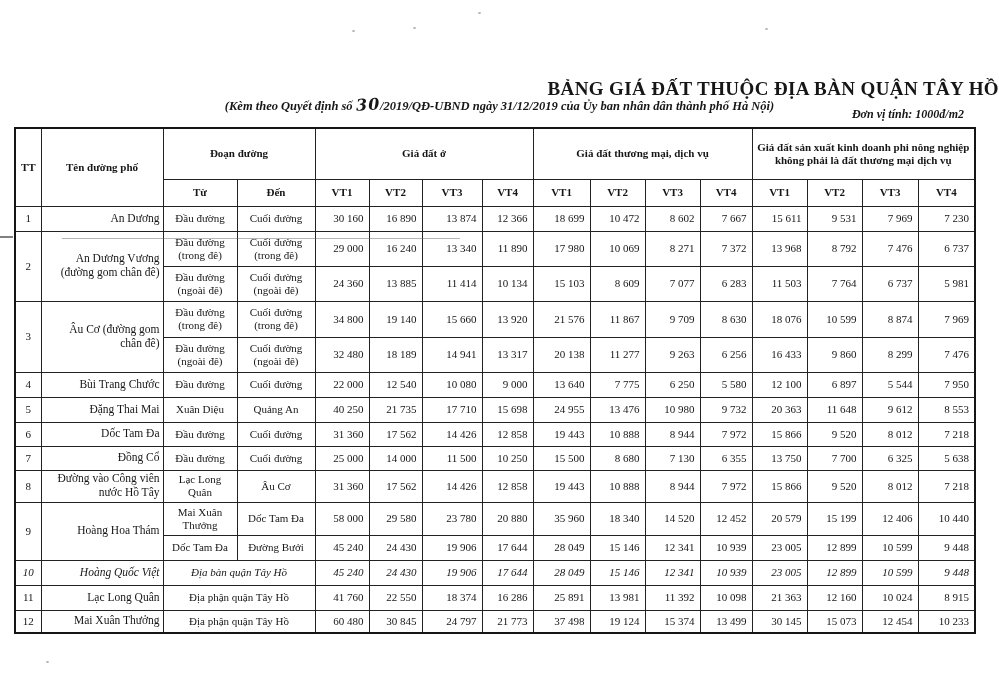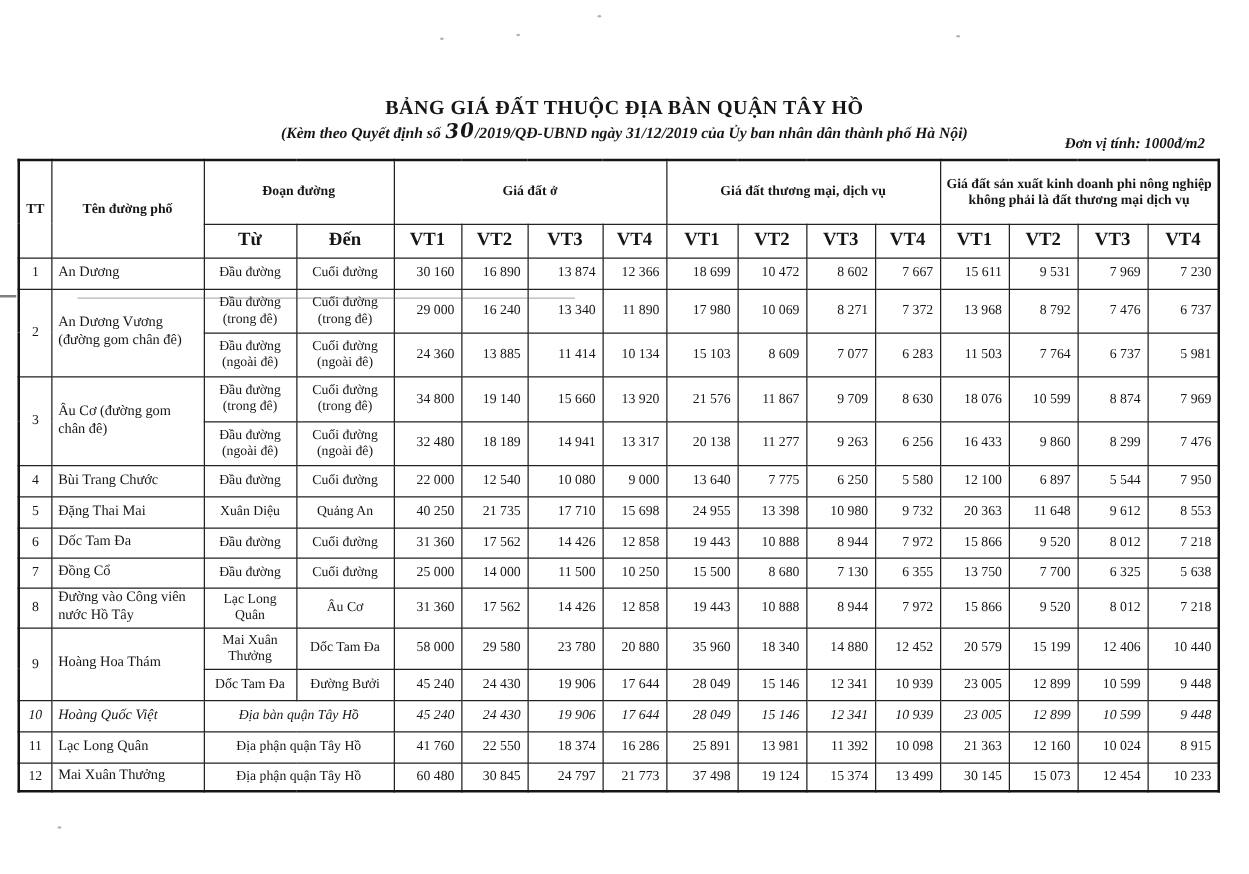--- a/index.html
+++ b/index.html
@@ -5,21 +5,21 @@
   * { margin:0; padding:0; box-sizing:border-box; }
   html,body { width:999px; height:699px; background:#ffffff; }
   body {
     position:relative;
     font-family:"Liberation Serif", serif;
     color:#161616;
     overflow:hidden;
   }
   .doc-title {
     position:absolute; top:78px; left:0; width:999px;
-    text-align:center; font-size:16px; font-weight:bold;
+    text-align:right; font-size:19px; font-weight:bold;
     letter-spacing:.4px;
   }
   .doc-subtitle {
     position:absolute; top:95px; left:0; width:999px;
     text-align:center; font-size:12.5px; font-weight:bold; font-style:italic;
   }
   .handwritten-no {
     display:inline-block; font-family:"DejaVu Serif", serif;
     font-style:italic; font-size:16px; transform:rotate(-3deg);
     letter-spacing:1px;
@@ -34,24 +34,24 @@
     border-collapse:collapse; table-layout:fixed;
     font-size:11px;
   }
   .price-table th, .price-table td {
     border:1px solid #222; vertical-align:middle;
     line-height:1.18; overflow:hidden;
   }
   table.price-table { border:2px solid #151515; }
   .price-table thead th { font-weight:bold; text-align:center; padding:1px 2px; }
   .price-table thead tr.group-row { height:51px; }
-  .price-table thead tr.sub-row  { height:27px; font-size:15px; }
+  .price-table thead tr.sub-row  { height:27px; font-size:11px; }
   .price-table thead th.g3 { font-size:11px; }
   td.c-tt   { text-align:center; font-size:11px; }
-  td.c-name { text-align:left; padding:1px 3px 1px 5px; font-size:11.5px; }
+  td.c-name { text-align:right; padding:1px 3px 1px 5px; font-size:11.5px; }
   td.c-seg  { text-align:center; padding:1px 2px; font-size:11px; }
   td.c-num  { text-align:right; padding:1px 5px 1px 1px; font-size:11px;
               white-space:nowrap; }
   
   .artifact { position:absolute; pointer-events:none; }
   .speck { width:3px; height:2px; background:rgba(40,40,40,.35); border-radius:50%; }
   .dash-left { top:236px; left:0; width:13px; height:2px; background:rgba(60,60,60,.65); }
   .strike-row2 { top:238px; left:62px; width:398px; height:1px; background:rgba(90,90,90,.45); }
 </style>
 </head>
@@ -219,21 +219,21 @@
       <tr style="height: 25px;">
         <td class="c-tt" rowspan="1">5</td>
         <td class="c-name" rowspan="1">Đặng Thai Mai</td>
         <td class="c-seg">Xuân Diệu</td>
         <td class="c-seg">Quảng An</td>
         <td class="c-num">40 250</td>
         <td class="c-num">21 735</td>
         <td class="c-num">17 710</td>
         <td class="c-num">15 698</td>
         <td class="c-num">24 955</td>
-        <td class="c-num">13 398</td>
+        <td class="c-num">13 476</td>
         <td class="c-num">10 980</td>
         <td class="c-num">9 732</td>
         <td class="c-num">20 363</td>
         <td class="c-num">11 648</td>
         <td class="c-num">9 612</td>
         <td class="c-num">8 553</td>
       </tr>
       <tr style="height: 24px;">
         <td class="c-tt" rowspan="1">6</td>
         <td class="c-name" rowspan="1">Dốc Tam Đa</td>
@@ -292,21 +292,21 @@
         <td class="c-tt" rowspan="2">9</td>
         <td class="c-name" rowspan="2">Hoàng Hoa Thám</td>
         <td class="c-seg">Mai Xuân Thưởng</td>
         <td class="c-seg">Dốc Tam Đa</td>
         <td class="c-num">58 000</td>
         <td class="c-num">29 580</td>
         <td class="c-num">23 780</td>
         <td class="c-num">20 880</td>
         <td class="c-num">35 960</td>
         <td class="c-num">18 340</td>
-        <td class="c-num">14 880</td>
+        <td class="c-num">14 520</td>
         <td class="c-num">12 452</td>
         <td class="c-num">20 579</td>
         <td class="c-num">15 199</td>
         <td class="c-num">12 406</td>
         <td class="c-num">10 440</td>
       </tr>
       <tr style="height: 25px;">
         <td class="c-seg">Dốc Tam Đa</td>
         <td class="c-seg">Đường Bưởi</td>
         <td class="c-num">45 240</td>

